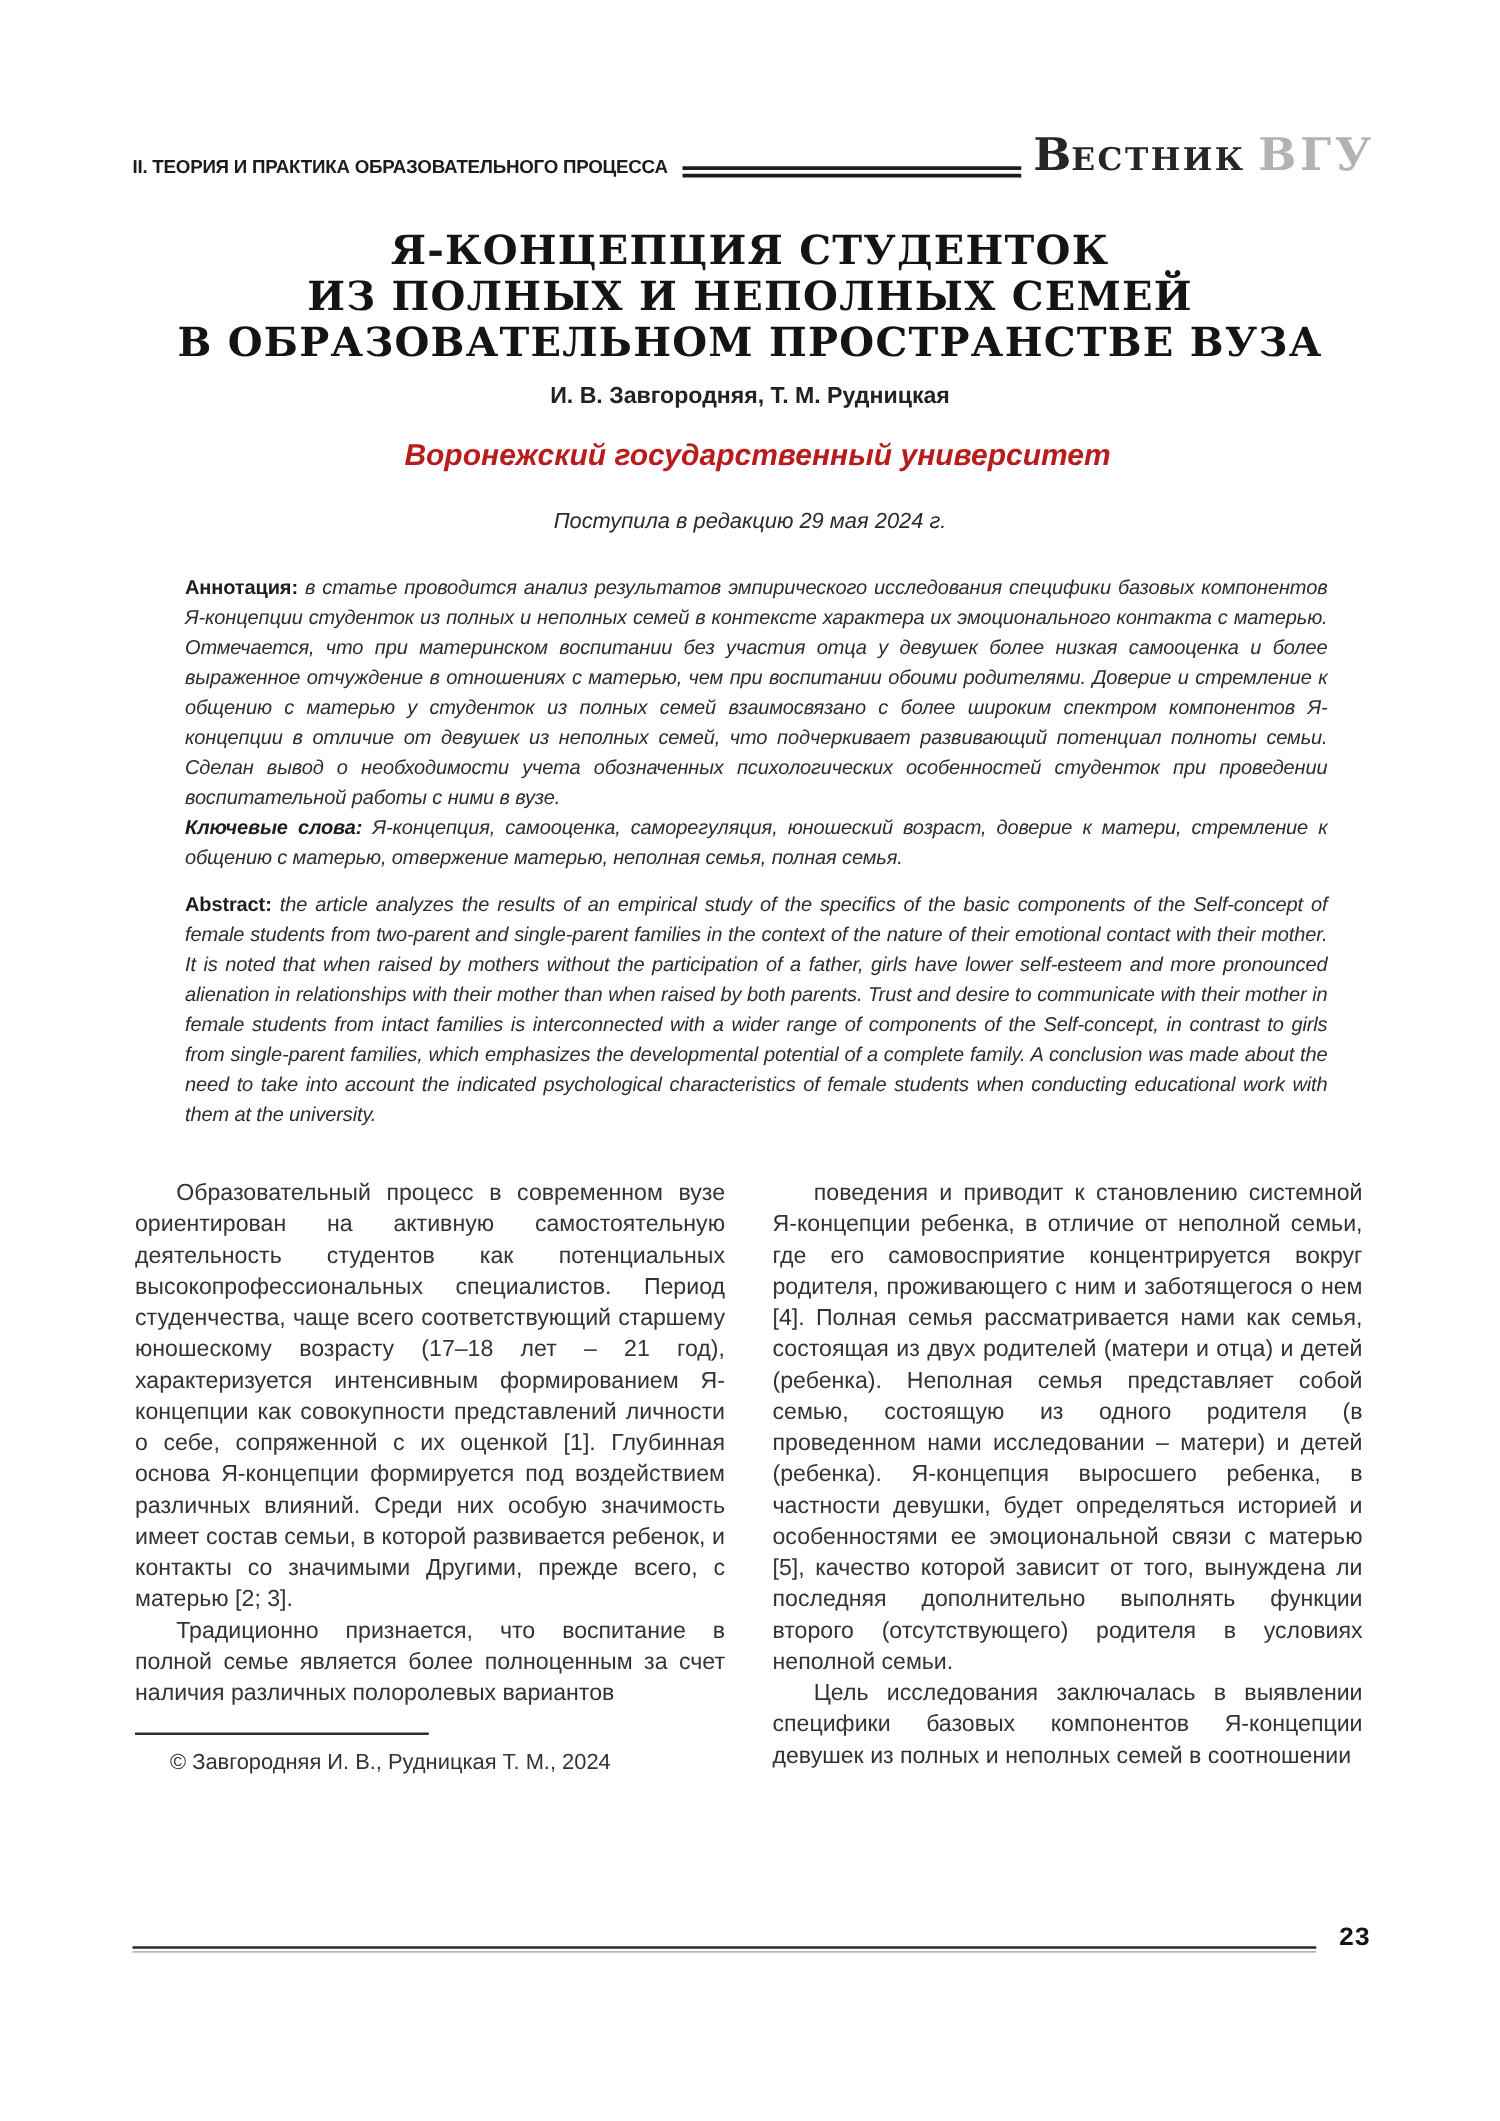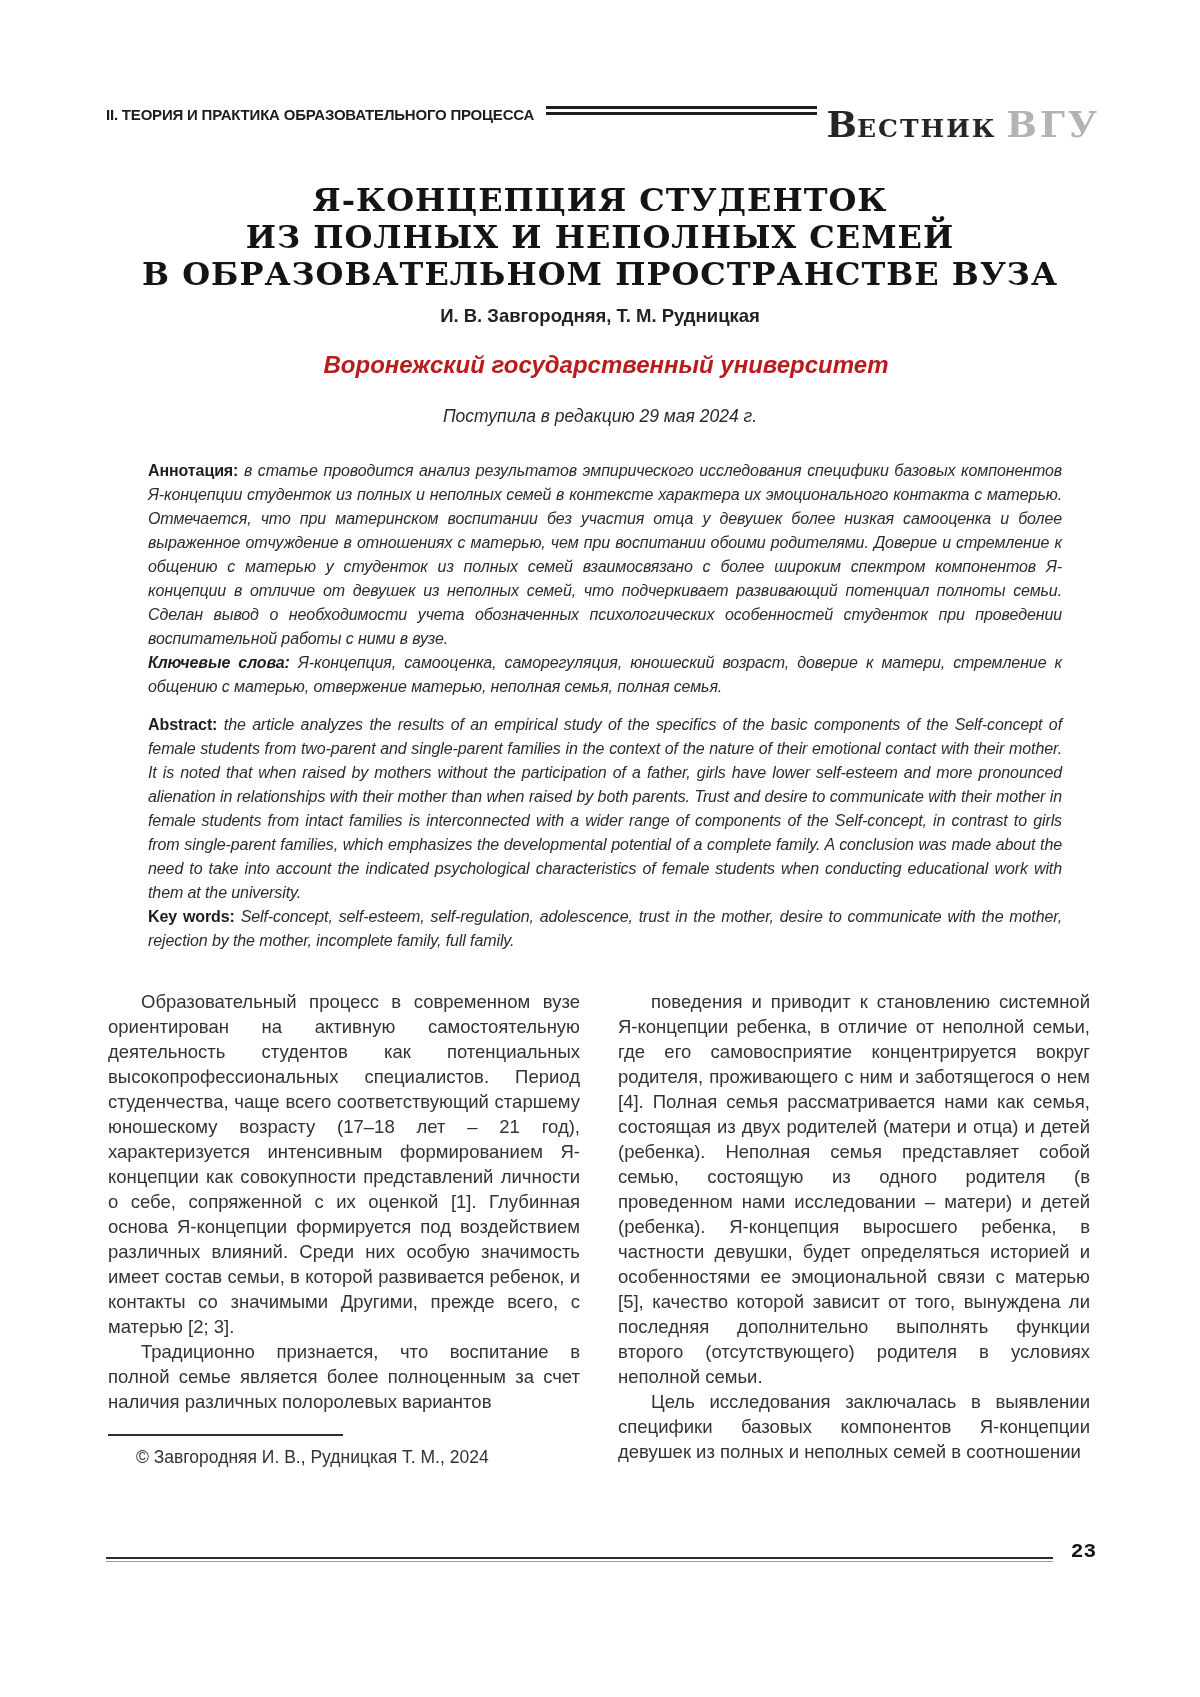--- a/index.html
+++ b/index.html
@@ -10,21 +10,21 @@
     margin: 0 auto;
     background: #ffffff;
     font-family: "Liberation Sans", sans-serif;
     color: #2e2e2e;
     overflow: hidden;
   }
 
   
   .runhead {
     display: flex;
-    align-items: flex-start;
+    align-items: flex-end;
     margin: 106px 100px 0 106px;
   }
   .runhead-title {
     font-size: 15px;
     font-weight: bold;
     letter-spacing: -0.2px;
     color: #1c1c1c;
     white-space: nowrap;
   }
   .runhead-rule {
@@ -172,22 +172,20 @@
   <div class="affiliation">Воронежский государственный университет</div>
   <div class="received">Поступила в редакцию 29 мая 2024 г.</div>
 
   <div class="abs-block">
     <p><span class="lbl-upright">Аннотация:</span>
       <span>в статье проводится анализ результатов эмпирического исследования специфики базовых компонентов Я-концепции студенток из полных и неполных семей в контексте характера их эмоционального контакта с матерью. Отмечается, что при материнском воспитании без участия отца у девушек более низкая самооценка и более выраженное отчуждение в отношениях с матерью, чем при воспитании обоими родителями. Доверие и стремление к общению с матерью у студенток из полных семей взаимосвязано с более широким спектром компонентов Я-концепции в отличие от девушек из неполных семей, что подчеркивает развивающий потенциал полноты семьи. Сделан вывод о необходимости учета обозначенных психологических особенностей студенток при проведении воспитательной работы с ними в вузе.</span></p>
     <p><span class="lbl-italic">Ключевые слова:</span>
       <span>Я-концепция, самооценка, саморегуляция, юношеский возраст, доверие к матери, стремление к общению с матерью, отвержение матерью, неполная семья, полная семья.</span></p>
     <p class="gap-before"><span class="lbl-upright">Abstract:</span>
       <span>the article analyzes the results of an empirical study of the specifics of the basic components of the Self-concept of female students from two-parent and single-parent families in the context of the nature of their emotional contact with their mother. It is noted that when raised by mothers without the participation of a father, girls have lower self-esteem and more pronounced alienation in relationships with their mother than when raised by both parents. Trust and desire to communicate with their mother in female students from intact families is interconnected with a wider range of components of the Self-concept, in contrast to girls from single-parent families, which emphasizes the developmental potential of a complete family. A conclusion was made about the need to take into account the indicated psychological characteristics of female students when conducting educational work with them at the university.</span></p>
-    <p><span class="lbl-upright">Key words:</span>
-      <span>Self-concept, self-esteem, self-regulation, adolescence, trust in the mother, desire to communicate with the mother, rejection by the mother, incomplete family, full family.</span></p>
   </div>
 
   <div class="body-cols">
     <div class="col">
       <p>Образовательный процесс в современном вузе ориентирован на активную самостоятельную деятельность студентов как потенциальных высокопрофессиональных специалистов. Период студенчества, чаще всего соответствующий старшему юношескому возрасту (17–18 лет – 21 год), характеризуется интенсивным формированием Я-концепции как совокупности представлений личности о себе, сопряженной с их оценкой [1]. Глубинная основа Я-концепции формируется под воздействием различных влияний. Среди них особую значимость имеет состав семьи, в которой развивается ребенок, и контакты со значимыми Другими, прежде всего, с матерью [2; 3].</p>
       <p>Традиционно признается, что воспитание в полной семье является более полноценным за счет наличия различных полоролевых вариантов</p>
       <hr class="footnote-rule">
       <p class="footnote-text">© Завгородняя И. В., Рудницкая Т. М., 2024</p>
     </div>
     <div class="col">

